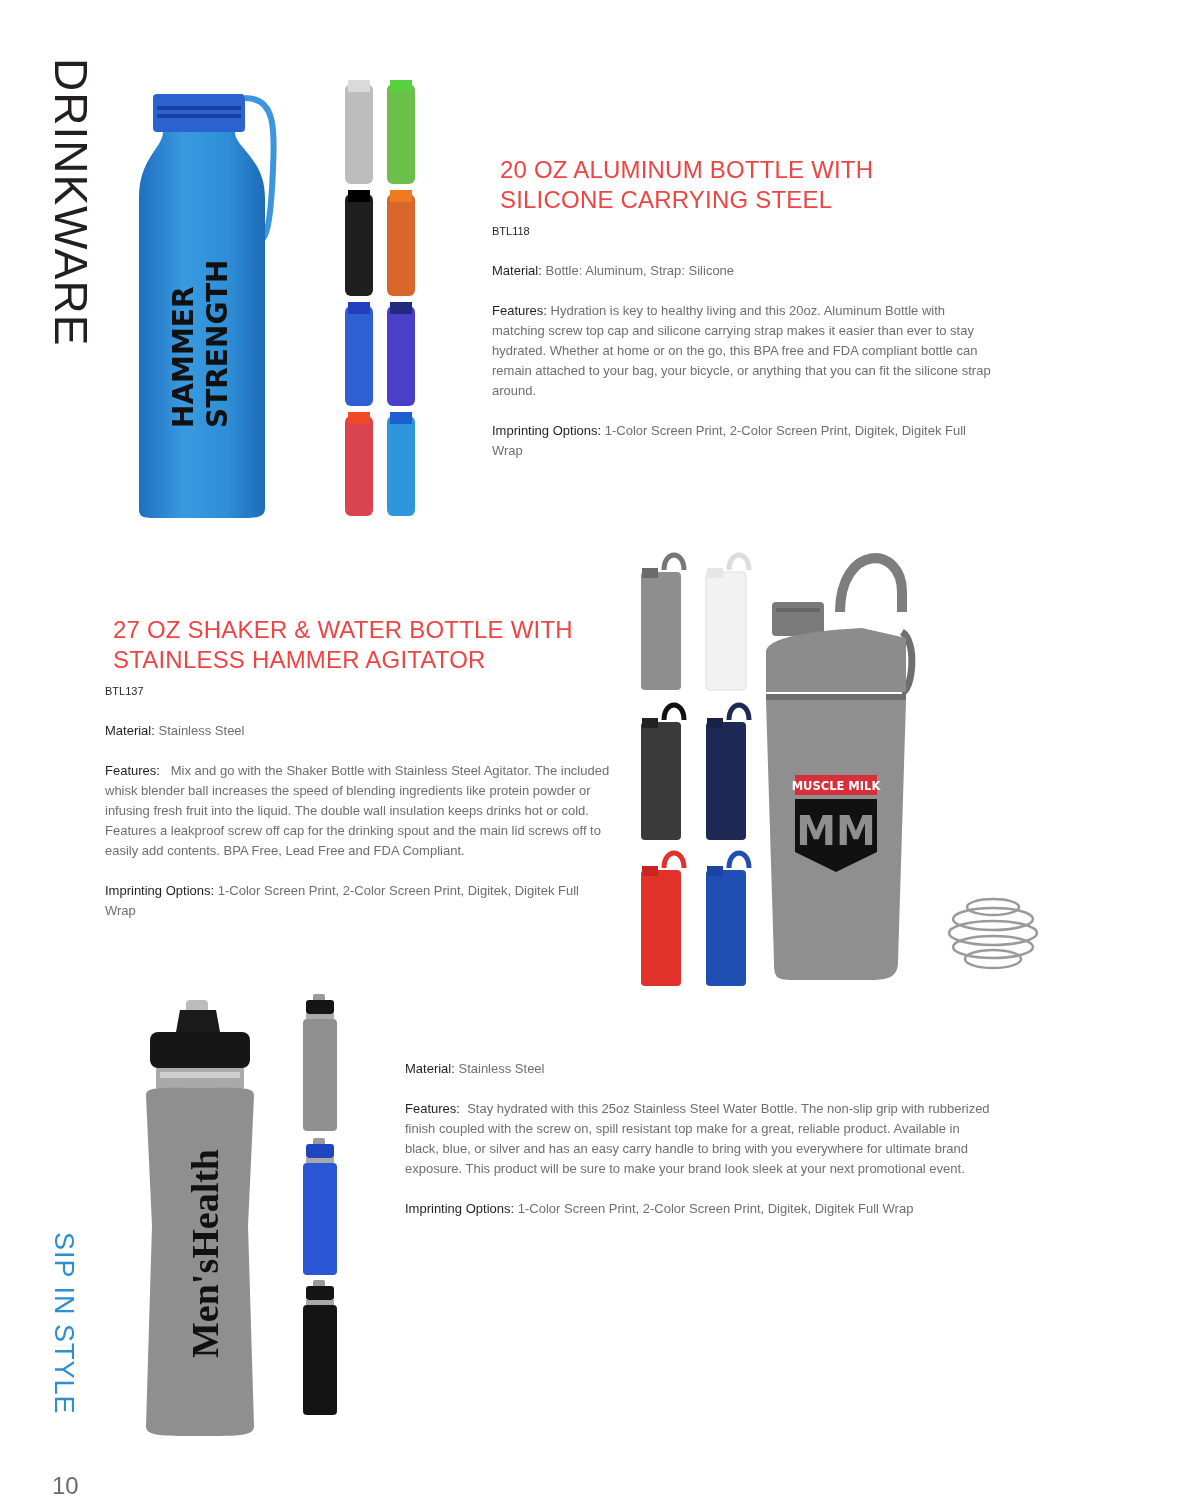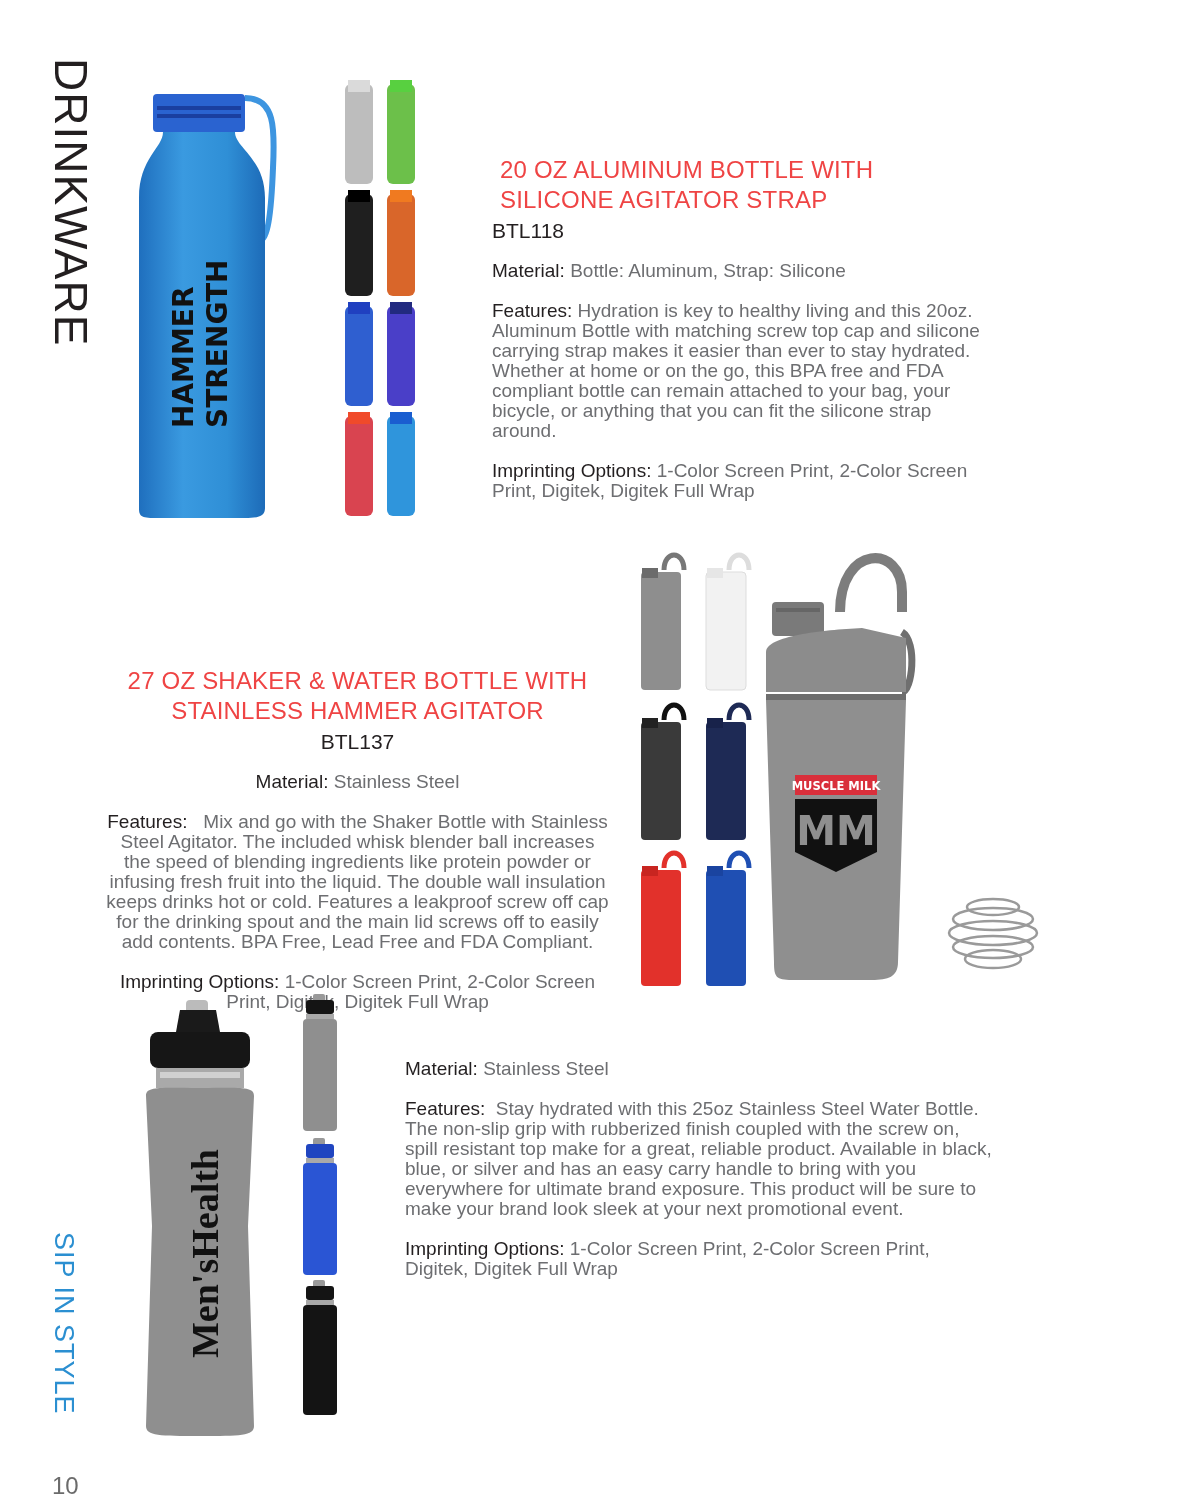--- a/index.html
+++ b/index.html
@@ -8,26 +8,26 @@
 
   .side-title { position: absolute; left: 48px; top: 58px; writing-mode: vertical-rl;
     font-size: 46px; letter-spacing: 1px; color: #231f20; font-weight: 300; line-height: 1; }
   .side-tag { position: absolute; left: 50px; top: 1232px; writing-mode: vertical-rl;
     font-size: 27px; letter-spacing: 1px; color: #2b8fd1; line-height: 1; }
   .page-num { position: absolute; left: 52px; top: 1472px; font-size: 24px; color: #6b6b6b; }
 
   .product { position: absolute; }
   .product h2 { margin: 8px; font-size: 24px; font-weight: normal; line-height: 30px;
     color: #ef4444; letter-spacing: 0.2px; }
-  .product .sku { font-size: 21px; color: #231f20; line-height: 16px; margin-bottom: 22px; }
-  .product p { margin: 0 0 20px 0; font-size: 19px; line-height: 20px; color: #6d6e71; }
+  .product .sku { font-size: 11px; color: #231f20; line-height: 16px; margin-bottom: 22px; }
+  .product p { margin: 0 0 20px 0; font-size: 13px; line-height: 20px; color: #6d6e71; }
   .product p .lbl { color: #231f20; }
 
   .p1 { left: 492px; top: 147px; width: 500px; }
-  .p2 { left: 105px; top: 658px; width: 505px; text-align: center; }
+  .p2 { left: 105px; top: 607px; width: 505px; }
   .p3 { left: 405px; top: 1059px; width: 590px; }
 
   .art { position: absolute; }
   svg { display: block; }
 </style>
 </head>
 <body>
 
 <div class="side-title">DRINKWARE</div>
 <div class="side-tag">SIP IN STYLE</div>
@@ -71,21 +71,21 @@
         <rect x="6" y="332" width="22" height="12" fill="#f04a2a"></rect>
       <rect x="45" y="336" width="28" height="100" rx="6" fill="#2f95dc"></rect>
         <rect x="48" y="332" width="22" height="12" fill="#1a5ed0"></rect>
     </g>
   </svg>
 </div>
 
 <div class="product p1">
   <h2>
     <span>20 OZ ALUMINUM BOTTLE WITH</span><br>
-    <span>SILICONE AGITATOR STRAP</span>
+    <span>SILICONE CARRYING STEEL</span>
   </h2>
   <div class="sku">BTL118</div>
   <p><span class="lbl">Material:</span> <span>Bottle: Aluminum, Strap: Silicone</span></p>
   <p><span class="lbl">Features:</span> <span>Hydration is key to healthy living and this 20oz. Aluminum Bottle with matching screw top cap and silicone carrying strap makes it easier than ever to stay hydrated. Whether at home or on the go, this BPA free and FDA compliant bottle can remain attached to your bag, your bicycle, or anything that you can fit the silicone strap around.</span></p>
   <p><span class="lbl">Imprinting Options:</span> <span>1-Color Screen Print, 2-Color Screen Print, Digitek, Digitek Full Wrap</span></p>
 </div>
 
 <div class="art" style="left:636px; top:550px;">
   <svg width="125" height="440" viewBox="0 0 125 440">
     <g>

